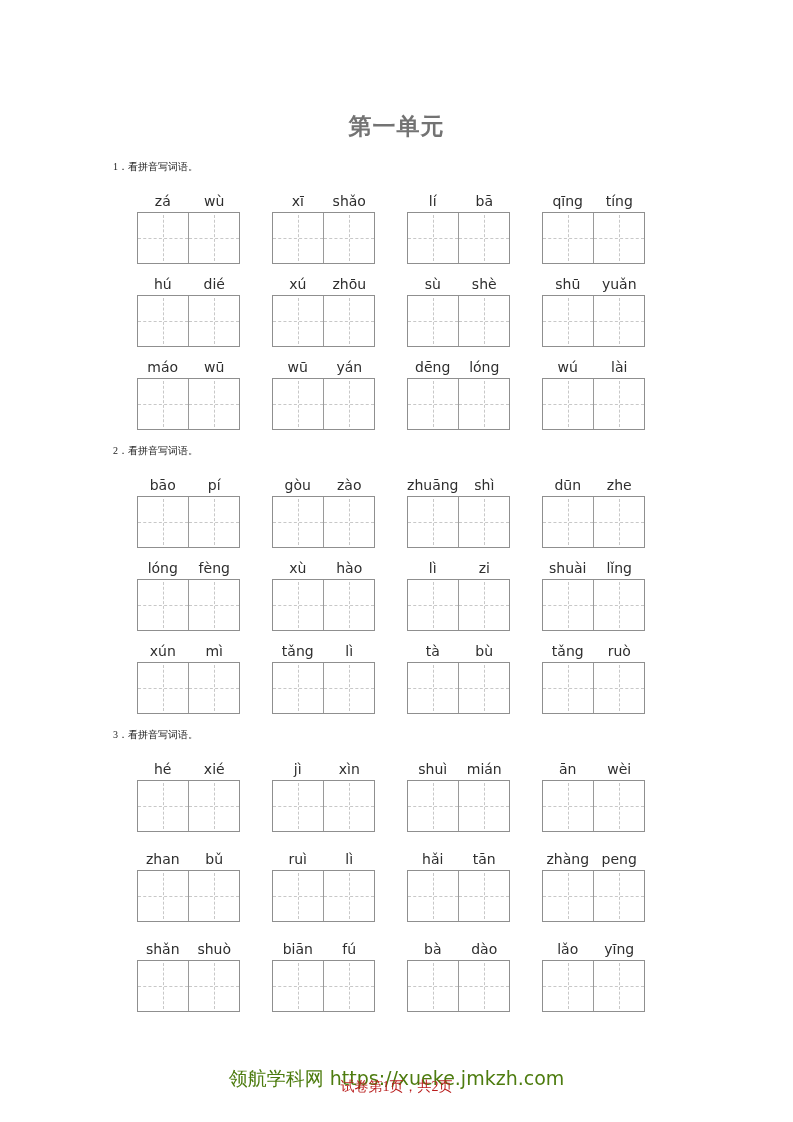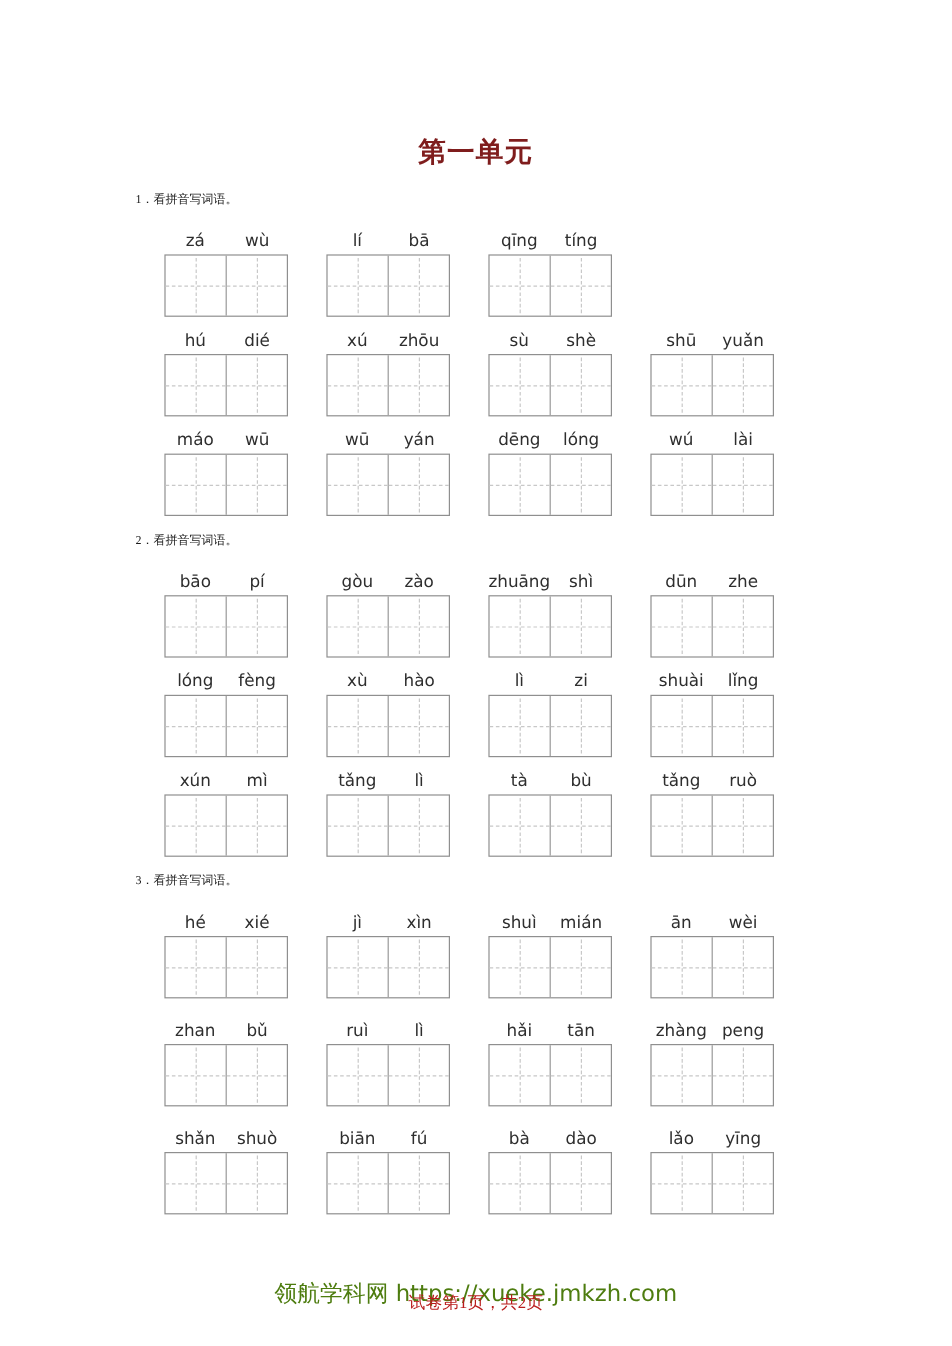--- a/index.html
+++ b/index.html
@@ -12,21 +12,21 @@
     padding-top:112px;
     font-family:"Liberation Serif","DejaVu Serif",serif;
     overflow:hidden;
   }
   .title {
     margin:0;
     text-align:center;
     font-size:23px;
     font-weight:bold;
     line-height:30px;
-    color:#7f1d1d;
+    color:#737373;
     letter-spacing:1px;
     margin-bottom:16px;
   }
   .sections { padding-left:113px; }
   .section { margin-bottom:12px; }
   .section-label {
     display:block;
     font-size:10px;
     line-height:18px;
     color:#1a1a1a;
@@ -90,20 +90,30 @@
               <span class="pinyin-syllable">zá</span>
               <span class="pinyin-syllable">wù</span>
             </div>
             <div class="writing-grid">
               <div class="writing-cell"></div>
               <div class="writing-cell"></div>
             </div>
           </div>
           <div class="word-group">
             <div class="pinyin-row">
+              <span class="pinyin-syllable">xī</span>
+              <span class="pinyin-syllable">shǎo</span>
+            </div>
+            <div class="writing-grid">
+              <div class="writing-cell"></div>
+              <div class="writing-cell"></div>
+            </div>
+          </div>
+          <div class="word-group">
+            <div class="pinyin-row">
               <span class="pinyin-syllable">lí</span>
               <span class="pinyin-syllable">bā</span>
             </div>
             <div class="writing-grid">
               <div class="writing-cell"></div>
               <div class="writing-cell"></div>
             </div>
           </div>
           <div class="word-group">
             <div class="pinyin-row">

